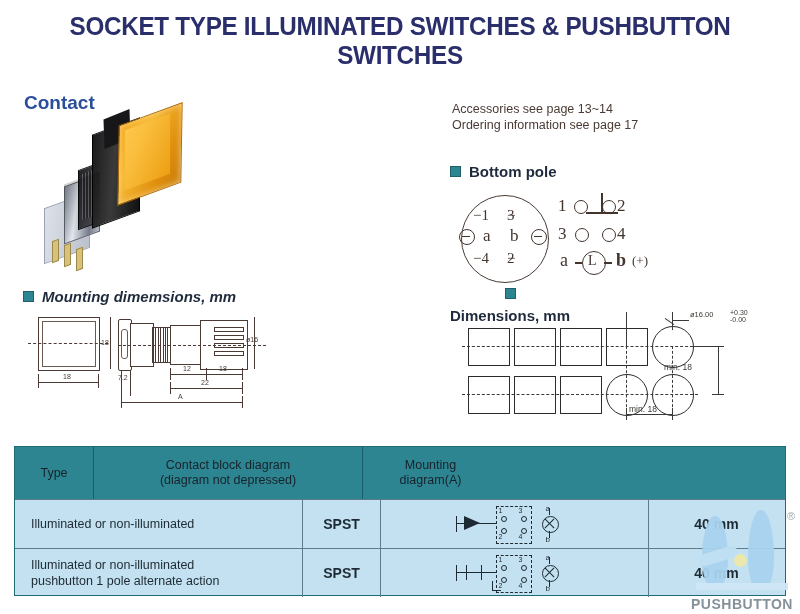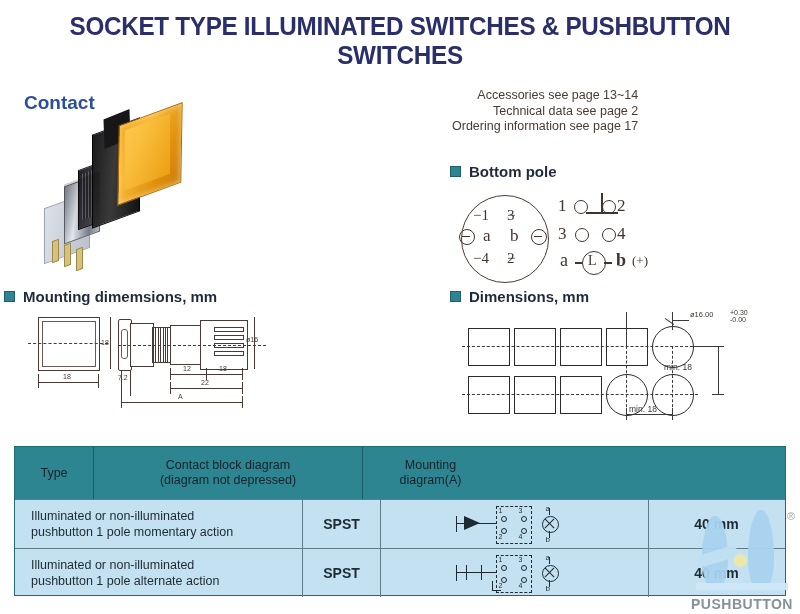--- a/index.html
+++ b/index.html
@@ -83,21 +83,21 @@
   .photo .p1{left:12px;top:132px;}
   .photo .p2{left:24px;top:136px;}
   .photo .p3{left:36px;top:140px;}
   .photo .shade{
     position:absolute;left:24px;top:70px;width:36px;height:60px;
     transform:skewY(-20deg);
     background:linear-gradient(180deg,rgba(0,0,0,.18),rgba(0,0,0,0));
   }
 
   
-  .refs{position:absolute;left:452px;top:88px;font-size:12.5px;line-height:15.5px;color:#4a3b34;text-align:right;}
+  .refs{position:absolute;left:452px;top:102px;font-size:12.5px;line-height:15.5px;color:#4a3b34;}
 
   
   .bottom-view-head{left:450px;top:163px;}
   .bv{position:absolute;left:455px;top:193px;width:105px;height:90px;}
   .bv .circ{
     position:absolute;left:6px;top:2px;width:86px;height:86px;border-radius:50%;
     border:1.6px solid #4a3a33;
   }
   .bv span{position:absolute;font-size:15px;color:#43342e;font-family:"Liberation Serif",serif;}
   .bv .t1{left:18px;top:14px;}
@@ -127,42 +127,42 @@
   .schem .o4{left:44px;top:35px;}
   .schem .la{left:2px;top:57px;font-size:18px;}
   .schem .lamp{left:24px;top:58px;width:22px;height:22px;border-radius:50%;border:1.6px solid #43342e;}
   .schem .lampL{left:30px;top:60px;font-size:14px;}
   .schem .dash1{position:absolute;left:17px;top:69px;width:7px;height:1.6px;background:#43342e;}
   .schem .dash2{position:absolute;left:46px;top:69px;width:8px;height:1.6px;background:#43342e;}
   .schem .lb{left:58px;top:57px;font-size:18px;font-weight:bold;}
   .schem .plus{left:74px;top:60px;font-size:13px;}
 
   
-  .mount-head{left:4px;top:288px;}
+  .mount-head{left:23px;top:288px;font-style:italic;}
   .mdraw{position:absolute;left:18px;top:312px;width:250px;height:100px;}
   .ln{position:absolute;background:#4a3a33;}
   .hl{height:1px;} .vl{width:1px;}
   .dim{position:absolute;font-size:7px;color:#4a3a33;font-family:"Liberation Sans",sans-serif;}
   .sq-front{position:absolute;left:20px;top:5px;width:60px;height:52px;border:1.2px solid #4a3a33;}
   .sq-front2{position:absolute;left:24px;top:9px;width:52px;height:44px;border:1px solid #6b5a52;}
   .dash-h{position:absolute;border-top:1px dashed #4a3a33;}
 
   .sideview{position:absolute;left:100px;top:5px;width:148px;height:56px;}
   .sv-flange{position:absolute;left:0px;top:2px;width:12px;height:50px;border:1.1px solid #4a3a33;border-radius:2px;background:#fff;}
   .sv-flangein{position:absolute;left:3px;top:12px;width:5px;height:28px;border:1px solid #6b5a52;border-radius:3px;}
   .sv-blk{position:absolute;left:12px;top:6px;width:22px;height:42px;border:1.1px solid #4a3a33;background:#fff;}
   .sv-thread{position:absolute;left:34px;top:10px;width:18px;height:34px;border:1.1px solid #4a3a33;
     background:repeating-linear-gradient(90deg,#4a3a33 0 1px,#fff 1px 2.4px);}
   .sv-mid{position:absolute;left:52px;top:8px;width:30px;height:38px;border:1.1px solid #4a3a33;background:#fff;}
   .sv-socket{position:absolute;left:82px;top:3px;width:46px;height:48px;border:1.1px solid #4a3a33;background:#fff;}
   .sv-pins{position:absolute;left:96px;top:10px;width:30px;height:32px;}
   .sv-pins i{position:absolute;left:0;width:28px;height:3px;border:1px solid #4a3a33;background:#fff;}
 
   
-  .dims-head{left:450px;top:288px;}
+  .dims-head{left:450px;top:288px;flex-direction:column;}
   .dgrid{position:absolute;left:468px;top:310px;width:320px;height:110px;}
   .cell-sq{position:absolute;width:40px;height:36px;border:1.6px solid #2b2b2b;background:#fff;}
   .cell-ci{position:absolute;width:40px;height:40px;border-radius:50%;border:1.6px solid #2b2b2b;background:#fff;}
   .cl-h{position:absolute;border-top:1.2px dashed #3a3a3a;}
   .cl-v{position:absolute;border-left:1.2px dashed #3a3a3a;}
   .sl-v{position:absolute;width:1.2px;background:#3a3a3a;}
   .min-lbl{position:absolute;font-size:8.5px;color:#3a3a33;}
   .tol{position:absolute;font-size:7px;line-height:7.5px;color:#3a3a33;}
   .dia-lbl{position:absolute;font-size:7.5px;color:#3a3a33;}
 
@@ -236,21 +236,20 @@
     <div class="ridges"></div>
     <div class="bezel"></div>
     <div class="bezel2"></div>
     <div class="cap"></div>
     <div class="cap-in"></div>
     <div class="shade"></div>
   </div>
 
   <div class="refs">
     <div>Accessories see page 13~14</div>
-    <div>Technical data see page 2</div>
     <div>Ordering information see page 17</div>
   </div>
 
   <div class="sec-head bottom-view-head">
     <span class="bullet"></span>
     <span>Bottom pole</span>
   </div>
 
   <div class="bv">
     <div class="circ"></div>
@@ -402,21 +401,20 @@
       <div class="c4">
         <span>Mounting</span>
         <span>diagram(A)</span>
       </div>
     </div>
 
     <div class="trow">
       <div class="c1">
         <div class="desc">
           <div>Illuminated or non-illuminated</div>
-          <div>pushbutton 1 pole momentary action</div>
         </div>
       </div>
       <div class="c2">
         <span class="type">SPST</span>
       </div>
       <div class="c3">
         <div class="cb">
           <div class="vbar"></div>
           <div class="rail"></div>
           <div class="tri"></div>

